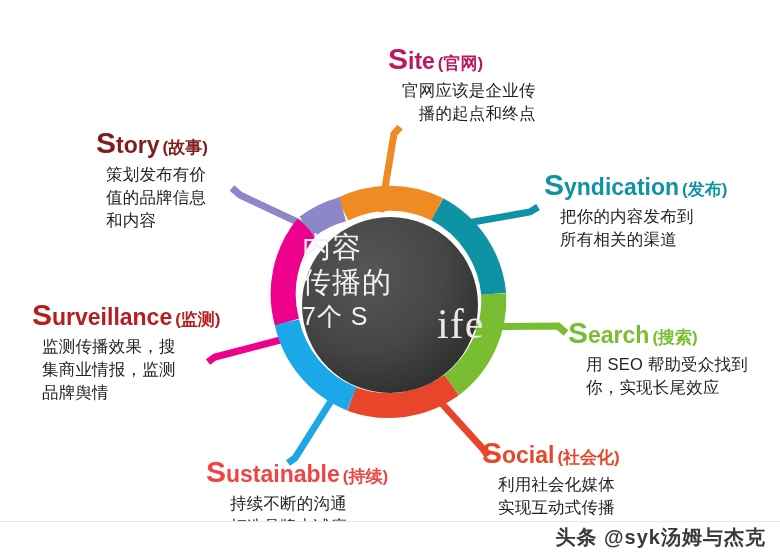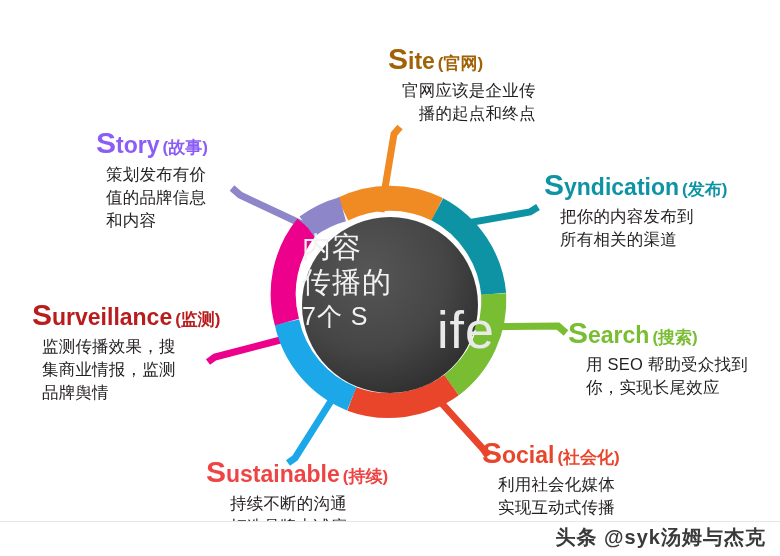--- a/index.html
+++ b/index.html
@@ -61,23 +61,23 @@
     text-align:left;
     color:#f2f2f2;
     line-height:1.22;
     pointer-events:none;
   }
   #center-text .l1,#center-text .l2{font-size:29px;letter-spacing:1px;}
   #center-text .l3{font-size:25px;letter-spacing:1px;}
 
   #ghost-watermark{
     position:absolute;left:437px;top:300px;
-    font-size:52px;color:#e9e9e9;
+    font-size:42px;color:#e9e9e9;
     letter-spacing:1px;
-    font-family:Liberation Sans, sans-serif;
+    font-family:Liberation Serif, serif;
     pointer-events:none;
   }
 
   #footer-bar{
     position:absolute;left:0;bottom:0;width:780px;height:34px;
     background:#ffffff;
     border-top:1px solid #e7e7e7;
   }
   #footer-watermark{
     position:absolute;right:14px;bottom:5px;
@@ -125,29 +125,29 @@
 
   <div id="ghost-watermark">ife</div>
 
   <div id="center-text">
     <div class="l1">内容</div>
     <div class="l2">传播的</div>
     <div class="l3">7个 S</div>
   </div>
 
   <div class="lbl" id="label-site">
-    <div class="title" style="color: #a16207;">
+    <div class="title" style="color: #be185d;">
       <span class="cap">S</span><span class="rest">ite</span><span class="cn">(官网)</span>
     </div>
     <div class="desc">官网应该是企业传
 播的起点和终点</div>
   </div>
 
   <div class="lbl" id="label-story">
-    <div class="title" style="color: #8b5cf6;">
+    <div class="title" style="color: #7f1d1d;">
       <span class="cap">S</span><span class="rest">tory</span><span class="cn">(故事)</span>
     </div>
     <div class="desc">策划发布有价
 值的品牌信息
 和内容</div>
   </div>
 
   <div class="lbl" id="label-syndication">
     <div class="title" style="color: rgb(14, 147, 165);">
       <span class="cap">S</span><span class="rest">yndication</span><span class="cn">(发布)</span>

